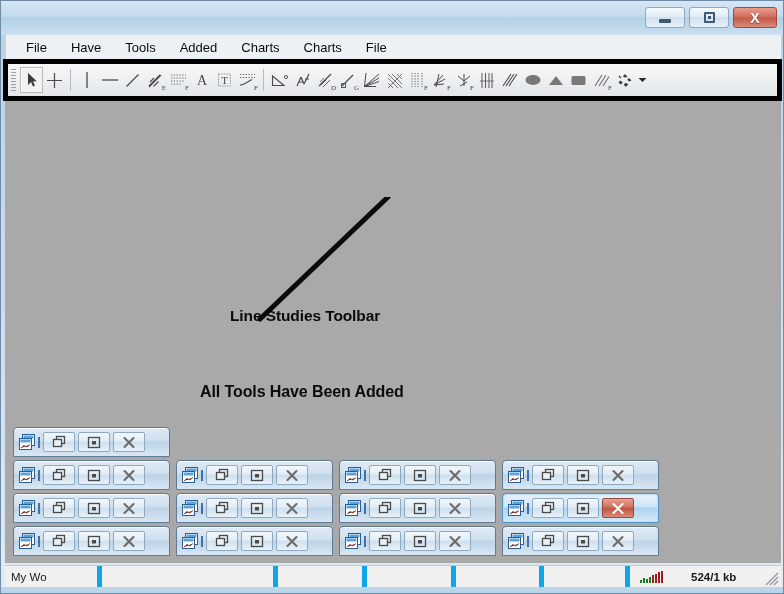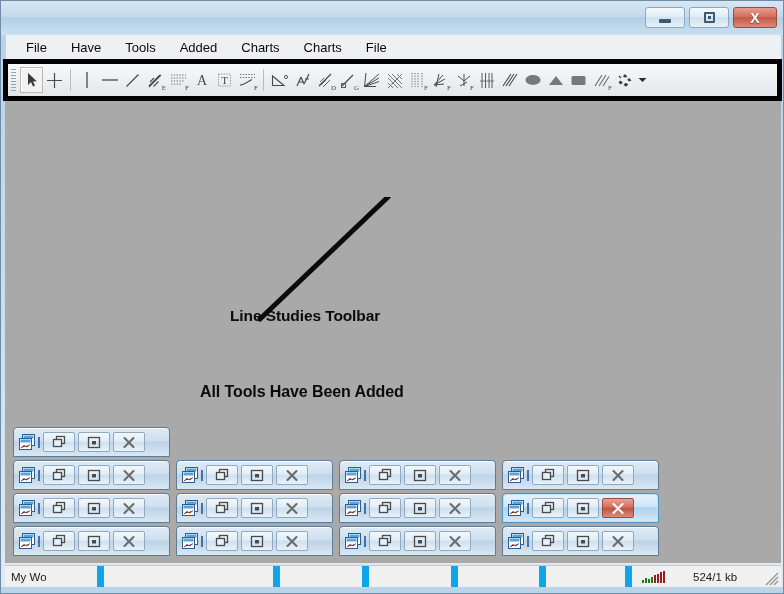--- a/index.html
+++ b/index.html
@@ -161,21 +161,21 @@
 
   
   .statusbar {
     position:absolute; left:4px; bottom:6px; width:776px; height:22px;
     background:#eff0ef;
     border-top:1px solid #c8c8c8;
     display:flex; align-items:center;
     font-size:11.5px; color:#1a1a1a;
   }
   .scell { height:22px; display:flex; align-items:center; padding:11px 6px; position:relative;}
-  .scell + .scell { border-left:7px solid #0ea5e9; }
+  .scell + .scell { border-left:5px solid #0ea5e9;font-weight:bold; }
   .sig { display:flex; align-items:flex-end; gap:1px; height:13px; margin-left:4px;}
   .sig span { width:2px; background:#1d7a1d; }
   .sig span.r { background:#9c1d1d; }
   .grip-res {
     position:absolute; right:2px; bottom:1px; width:14px; height:14px;
   }
   .botedge { position:absolute; left:0; bottom:0; width:784px; height:6px; background:#bcd4e8;}
 </style>
 </head>
 <body>

